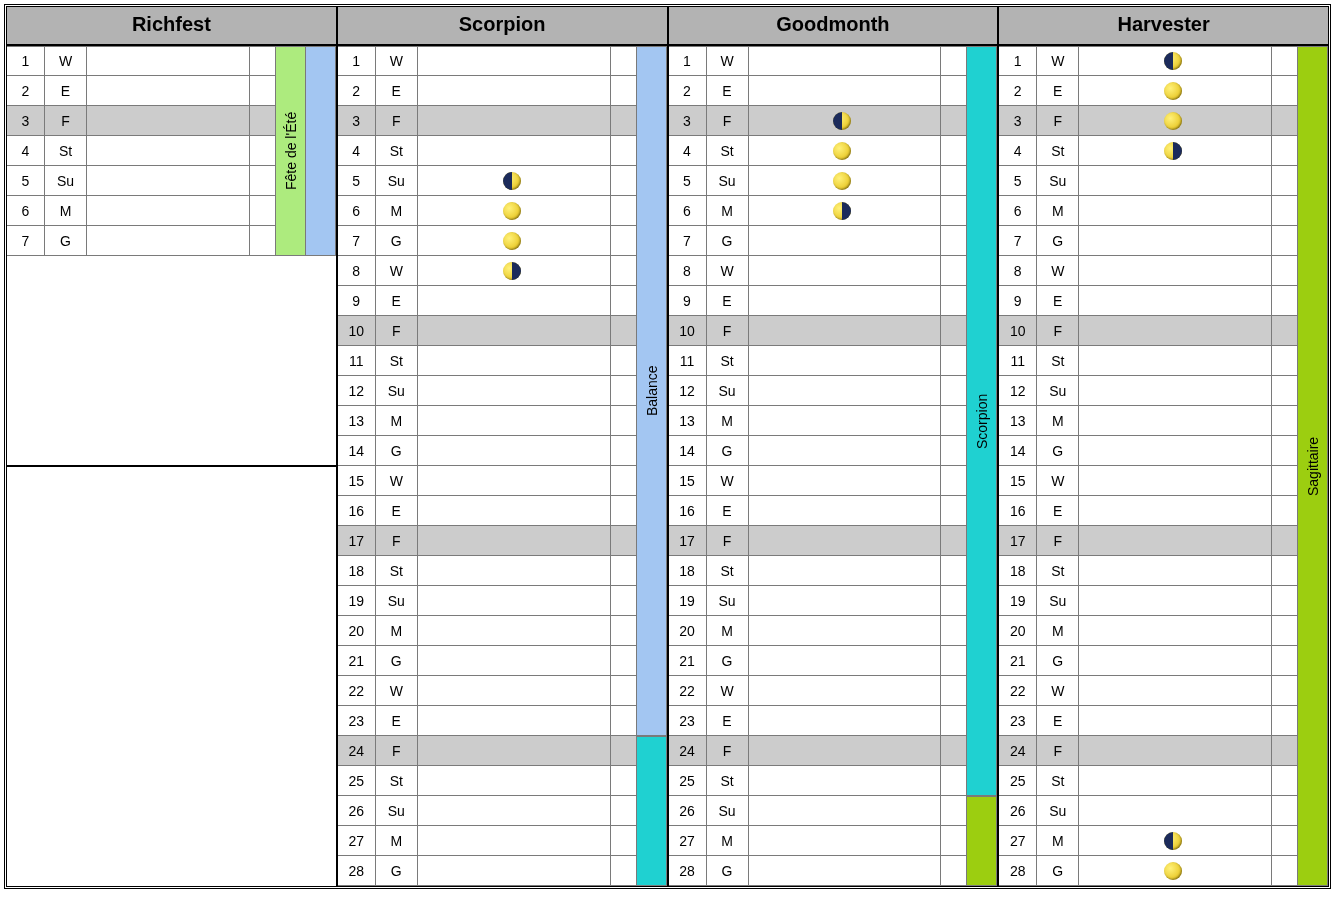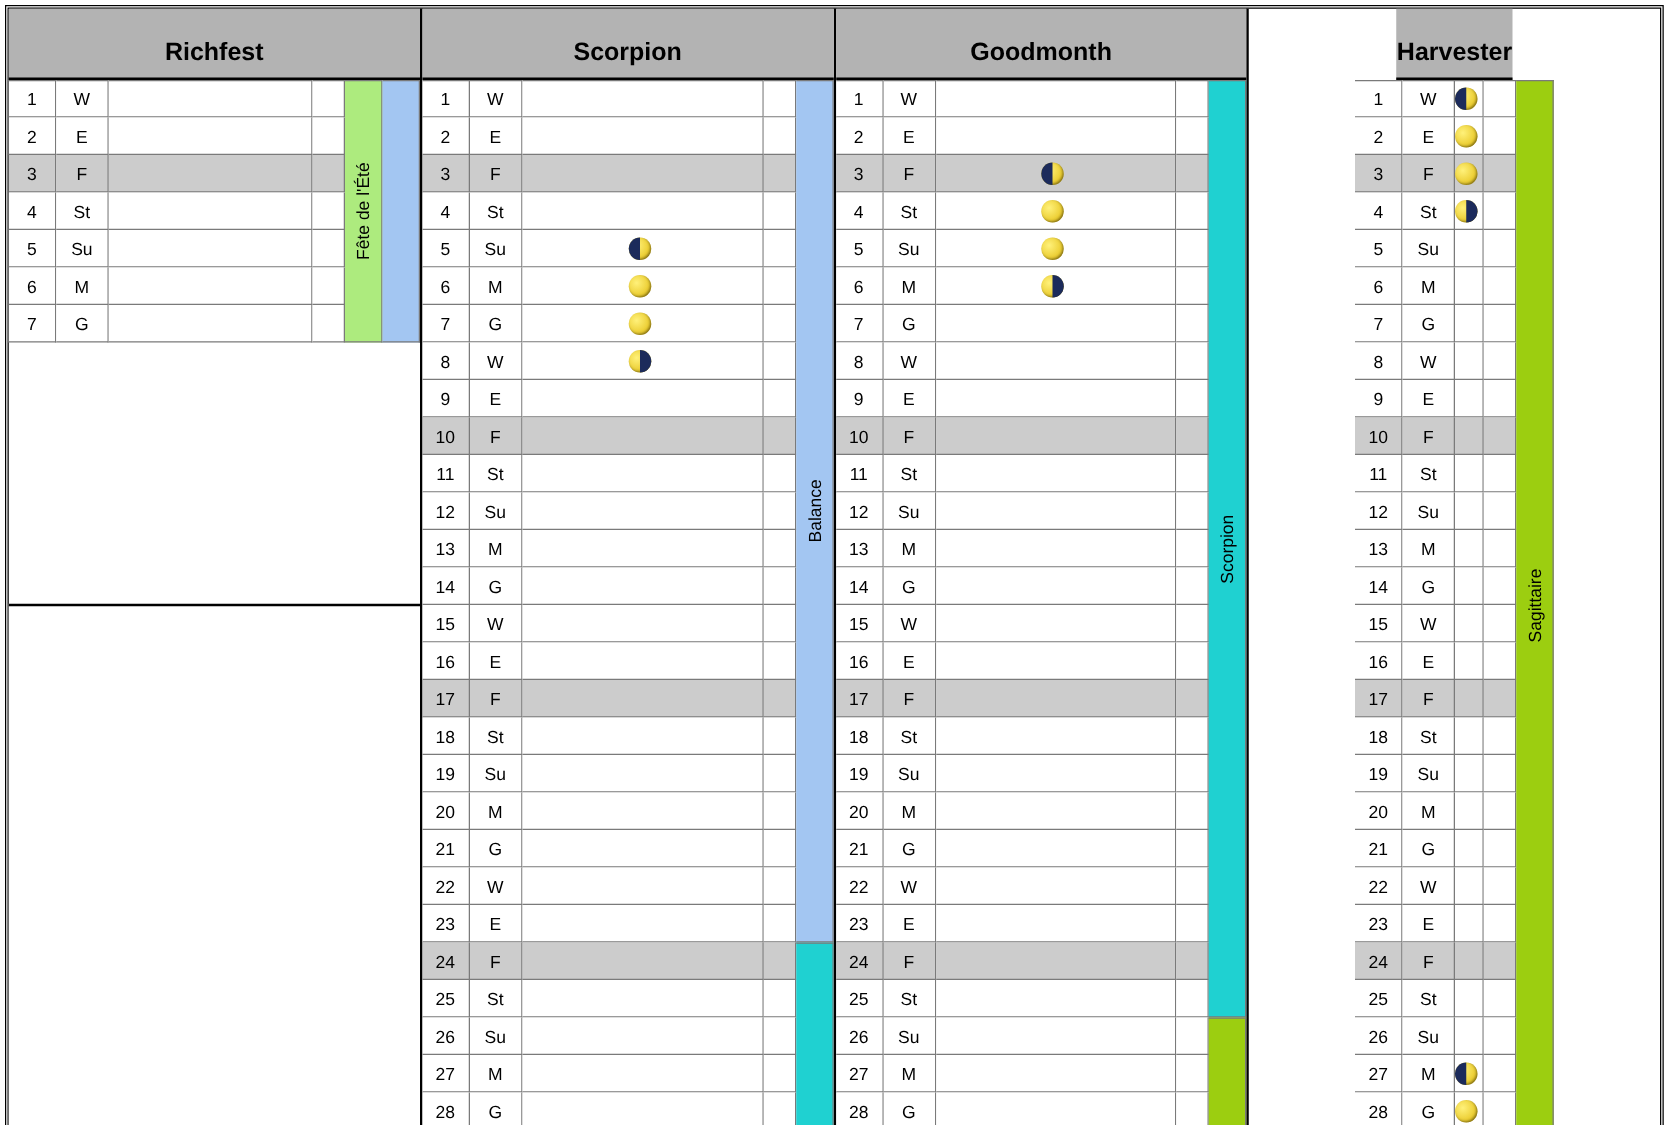--- a/index.html
+++ b/index.html
@@ -14,27 +14,27 @@
     display: flex;
     border: 3px double #000;
     width: 1327px;
     box-sizing: border-box;
   }
   .month {
     border-right: 2px solid #000;
     display: flex;
     flex-direction: column;
   }
-  .month:last-child { border-right: none; align-items: center; }
+  .month:last-child { border-right: none; }
   .month-header {
     background: #b3b3b3;
     text-align: center;
     font-weight: bold;
     font-size: 20px;
-    padding: 24px 0 8px 0;
+    padding: 6px 0 8px 0;
     border-bottom: 2px solid #000;
   }
   .month-body {
     display: flex;
     flex: 1;
   }
   .days-col {
     flex: 1;
   }
   .day-row {

